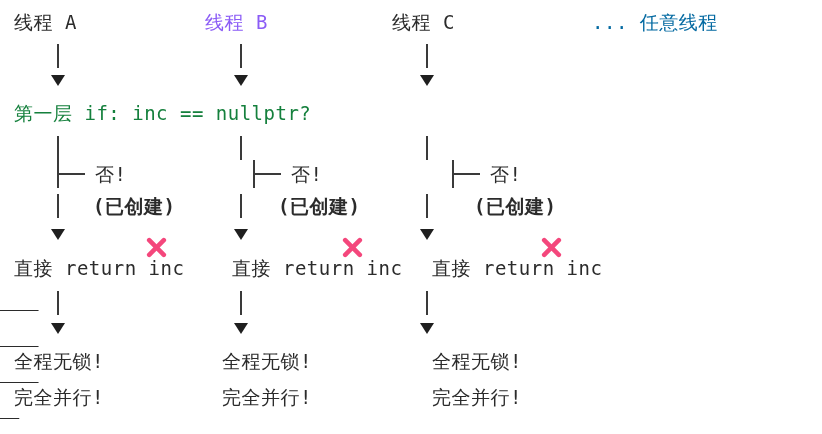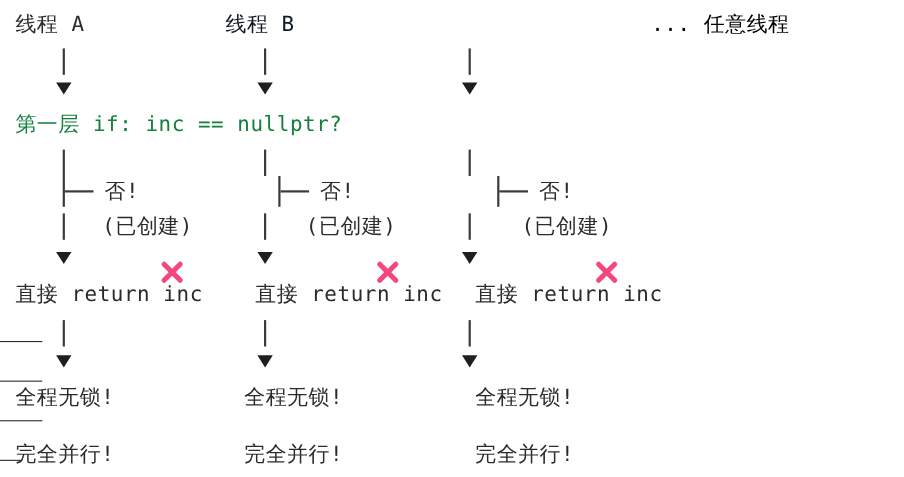--- a/index.html
+++ b/index.html
@@ -112,42 +112,44 @@
   .xmark svg { display: block; margin-top: 9px; }
 
   .paren {
     position: absolute;
     top: 0;
     height: 36px;
     line-height: 36px;
     font-size: 19px;
     white-space: pre;
     color: #2b2b2b;
+    font-weight: bold;
   }
 
   .watermark {
     position: absolute;
     right: 8px;
     bottom: 8px;
     font-family: "DejaVu Sans", "Liberation Sans", sans-serif;
     font-size: 13px;
     color: #d8d8d8;
     white-space: pre;
     letter-spacing: 0.5px;
   }
 </style>
 </head>
 <body>
 
 <div id="diagram">
 
   <div class="row" style="top:4px;">
     <span class="cell txt" style="left: 14px; color: rgb(43, 43, 43);">线程 A</span>
-    <span class="cell txt" style="left: 205px; color: #0f172a;">线程 B</span>
-    <span class="cell txt" style="left: 592px; color: #000000;">... 任意线程</span>
+    <span class="cell txt" style="left: 205px; color: #8b5cf6;">线程 B</span>
+    <span class="cell txt" style="left: 392px; color: rgb(43, 43, 43);">线程 C</span>
+    <span class="cell txt" style="left: 592px; color: #0369a1;">... 任意线程</span>
   </div>
 
   <div class="row" style="top:38px;">
     <span class="pipe" style="left: 57px;"></span>
     <span class="pipe" style="left: 240px;"></span>
     <span class="pipe" style="left: 426px;"></span>
   </div>
 
   <div class="row" style="top:62px;">
     <span class="arrow" style="left: 51px;"></span>
@@ -241,19 +243,19 @@
     <span class="arrow" style="left: 234px;"></span>
     <span class="arrow" style="left: 420px;"></span>
   </div>
 
   <div class="row" style="top:343px;">
     <span class="cell txt" style="left: 14px; color: rgb(43, 43, 43);">全程无锁!</span>
     <span class="cell txt" style="left: 222px; color: rgb(43, 43, 43);">全程无锁!</span>
     <span class="cell txt" style="left: 432px; color: rgb(43, 43, 43);">全程无锁!</span>
   </div>
 
-  <div class="row" style="top:379px;margin-top:16px;">
+  <div class="row" style="top:379px;">
     <span class="cell txt" style="left: 14px; color: rgb(43, 43, 43);">完全并行!</span>
     <span class="cell txt" style="left: 222px; color: rgb(43, 43, 43);">完全并行!</span>
     <span class="cell txt" style="left: 432px; color: rgb(43, 43, 43);">完全并行!</span>
   </div>
 
 </div>
 
 </body></html>

